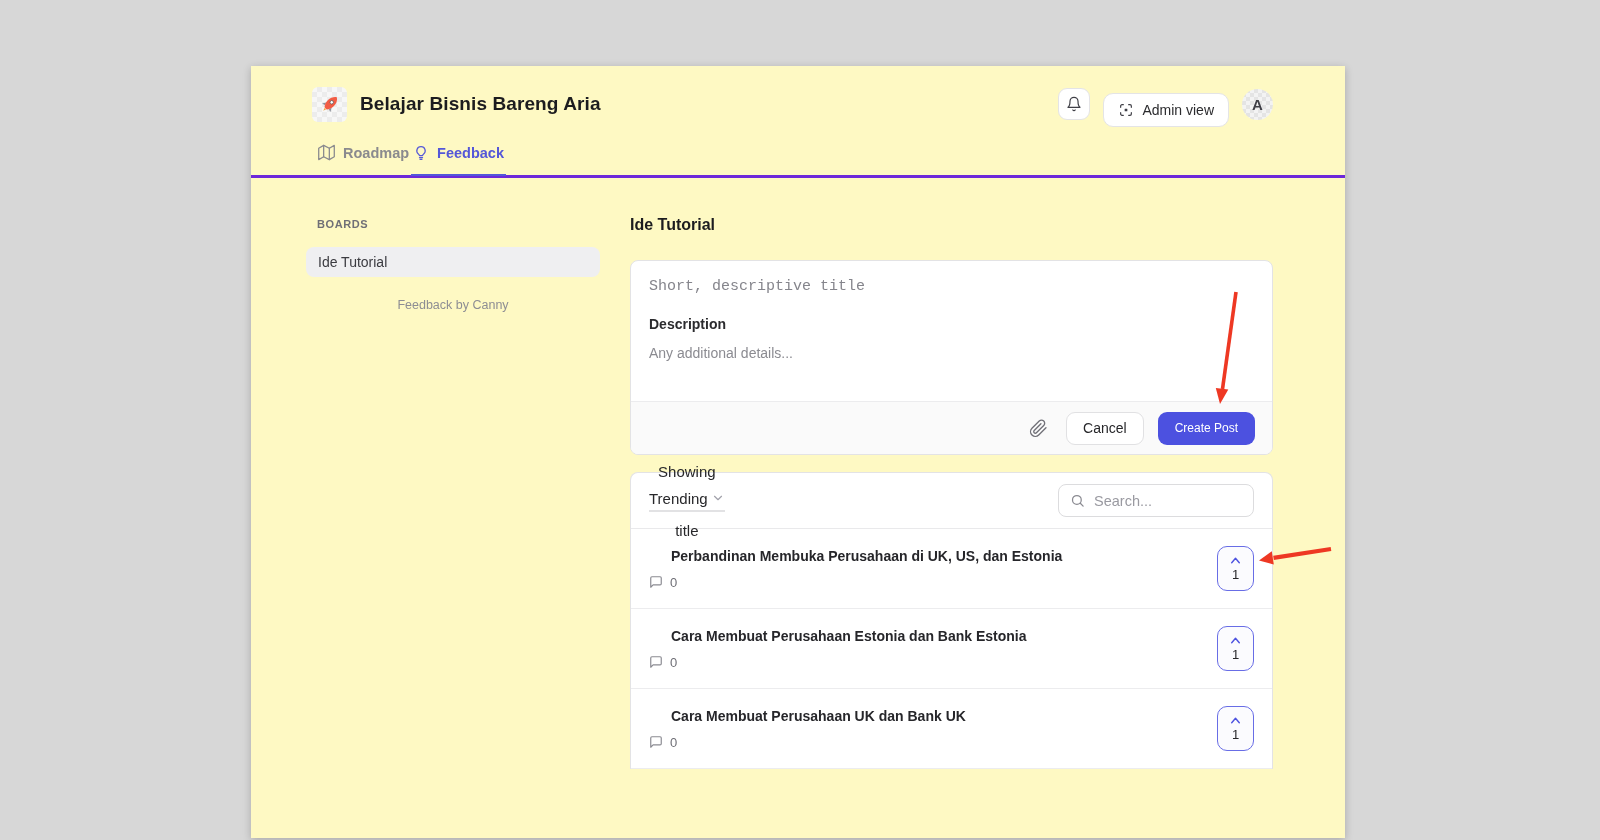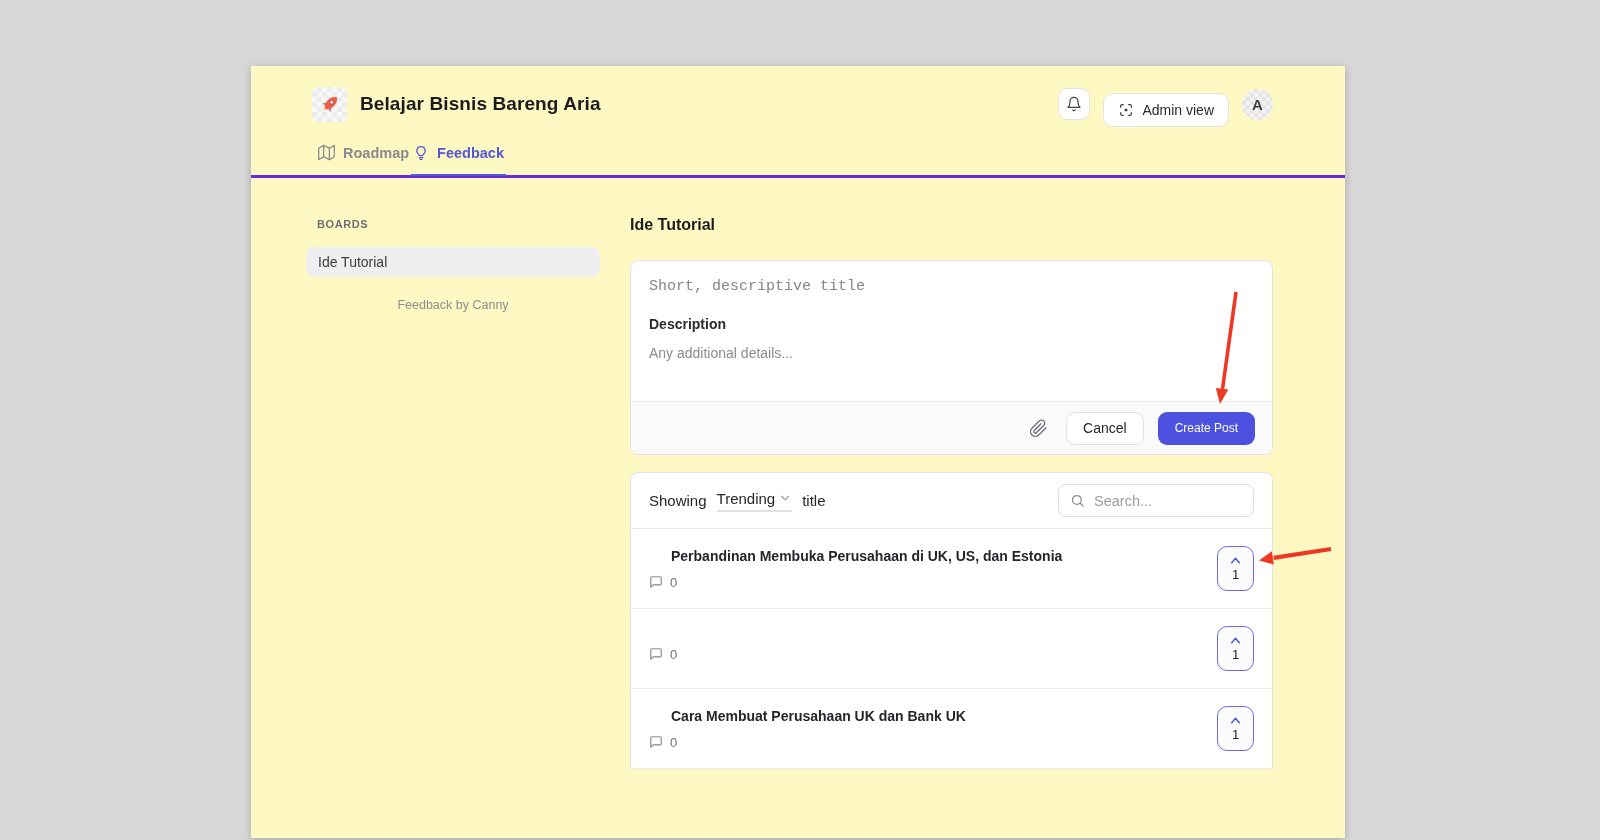--- a/index.html
+++ b/index.html
@@ -60,21 +60,21 @@
   .attach-btn{border:none;background:transparent;cursor:pointer;display:flex;align-items:center;margin-right:4px;}
   .btn-cancel{height:33px;padding:0 16px;border:1px solid #e1e1e3;border-radius:9px;background:#fff;
               font-size:14px;color:#27272a;font-family:inherit;cursor:pointer;}
   .btn-submit{height:33px;padding:0 17px;border:none;border-radius:9px;background:var(--accent);
               font-size:12px;color:#fff;font-family:inherit;cursor:pointer;}
 
   
   .posts-card{margin-top:17px;border:1px solid #e3e3e5;border-radius:8px 8px 0 0;border-bottom:none;background:#fff;}
   .filter-row{height:56px;display:flex;align-items:center;justify-content:space-between;
               padding:0 18px;border-bottom:1px solid #e9e9eb;}
-  .showing{display:flex;align-items:center;gap:10px;font-size:15px;color:#27272a;}
+  .showing{display:flex;align-items:center;gap:10px;font-size:15px;color:#27272a;flex-direction:column;}
   .sort-btn{display:flex;align-items:center;gap:3px;border:none;background:transparent;font-family:inherit;
             font-size:15px;color:#27272a;padding:0 0 3px 0;border-bottom:2px solid #e2e2e4;cursor:pointer;}
   .search-box{width:196px;height:33px;border:1px solid #dcdcde;border-radius:8px;display:flex;align-items:center;
               gap:9px;padding:0 11px;background:#fff;}
   .search-box input{border:none;outline:none;flex:1;min-width:0;font-size:14.5px;font-family:inherit;color:#27272a;background:transparent;}
   .search-box input::placeholder{color:#9a9aa1;}
 
   .post-row{height:80px;display:flex;align-items:center;justify-content:space-between;
             padding:0 18px;border-bottom:1px solid #ececee;cursor:pointer;}
   .post-row:first-of-type{height:82px;}
@@ -208,20 +208,21 @@
           <button class="vote-btn">
             <svg class="ic" width="13" height="11" viewBox="0 0 24 20" fill="none" stroke="#4c51e0" stroke-width="2.6" stroke-linecap="round" stroke-linejoin="round">
               <polyline points="5 14 12 6 19 14"></polyline>
             </svg>
             <span class="vote-count">1</span>
           </button>
         </div>
 
         <div class="post-row">
           <div>
+            <div class="post-title">Cara Membuat Perusahaan Estonia dan Bank Estonia</div>
             <div class="post-meta">
               <svg class="ic" width="14" height="14" viewBox="0 0 24 24" fill="none" stroke="#8a8a91" stroke-width="2" stroke-linecap="round" stroke-linejoin="round">
                 <path d="M21 15a2 2 0 0 1-2 2H7l-4 4V5a2 2 0 0 1 2-2h14a2 2 0 0 1 2 2z"></path>
               </svg>
               <span>0</span>
             </div>
           </div>
           <button class="vote-btn">
             <svg class="ic" width="13" height="11" viewBox="0 0 24 20" fill="none" stroke="#4c51e0" stroke-width="2.6" stroke-linecap="round" stroke-linejoin="round">
               <polyline points="5 14 12 6 19 14"></polyline>

